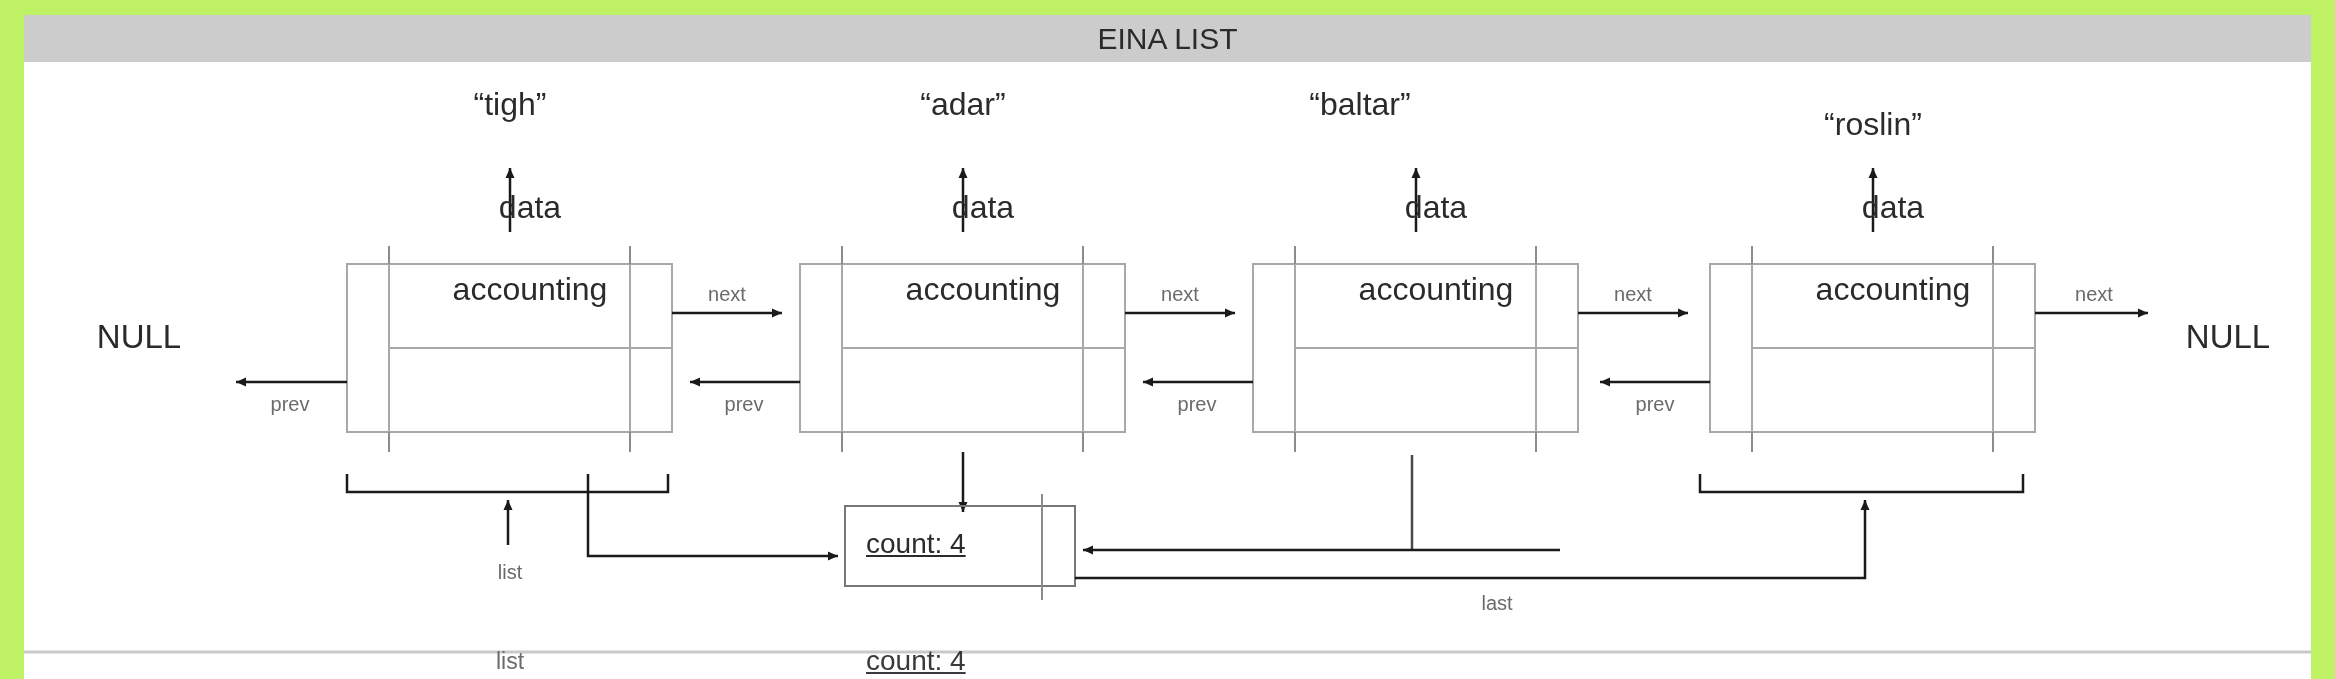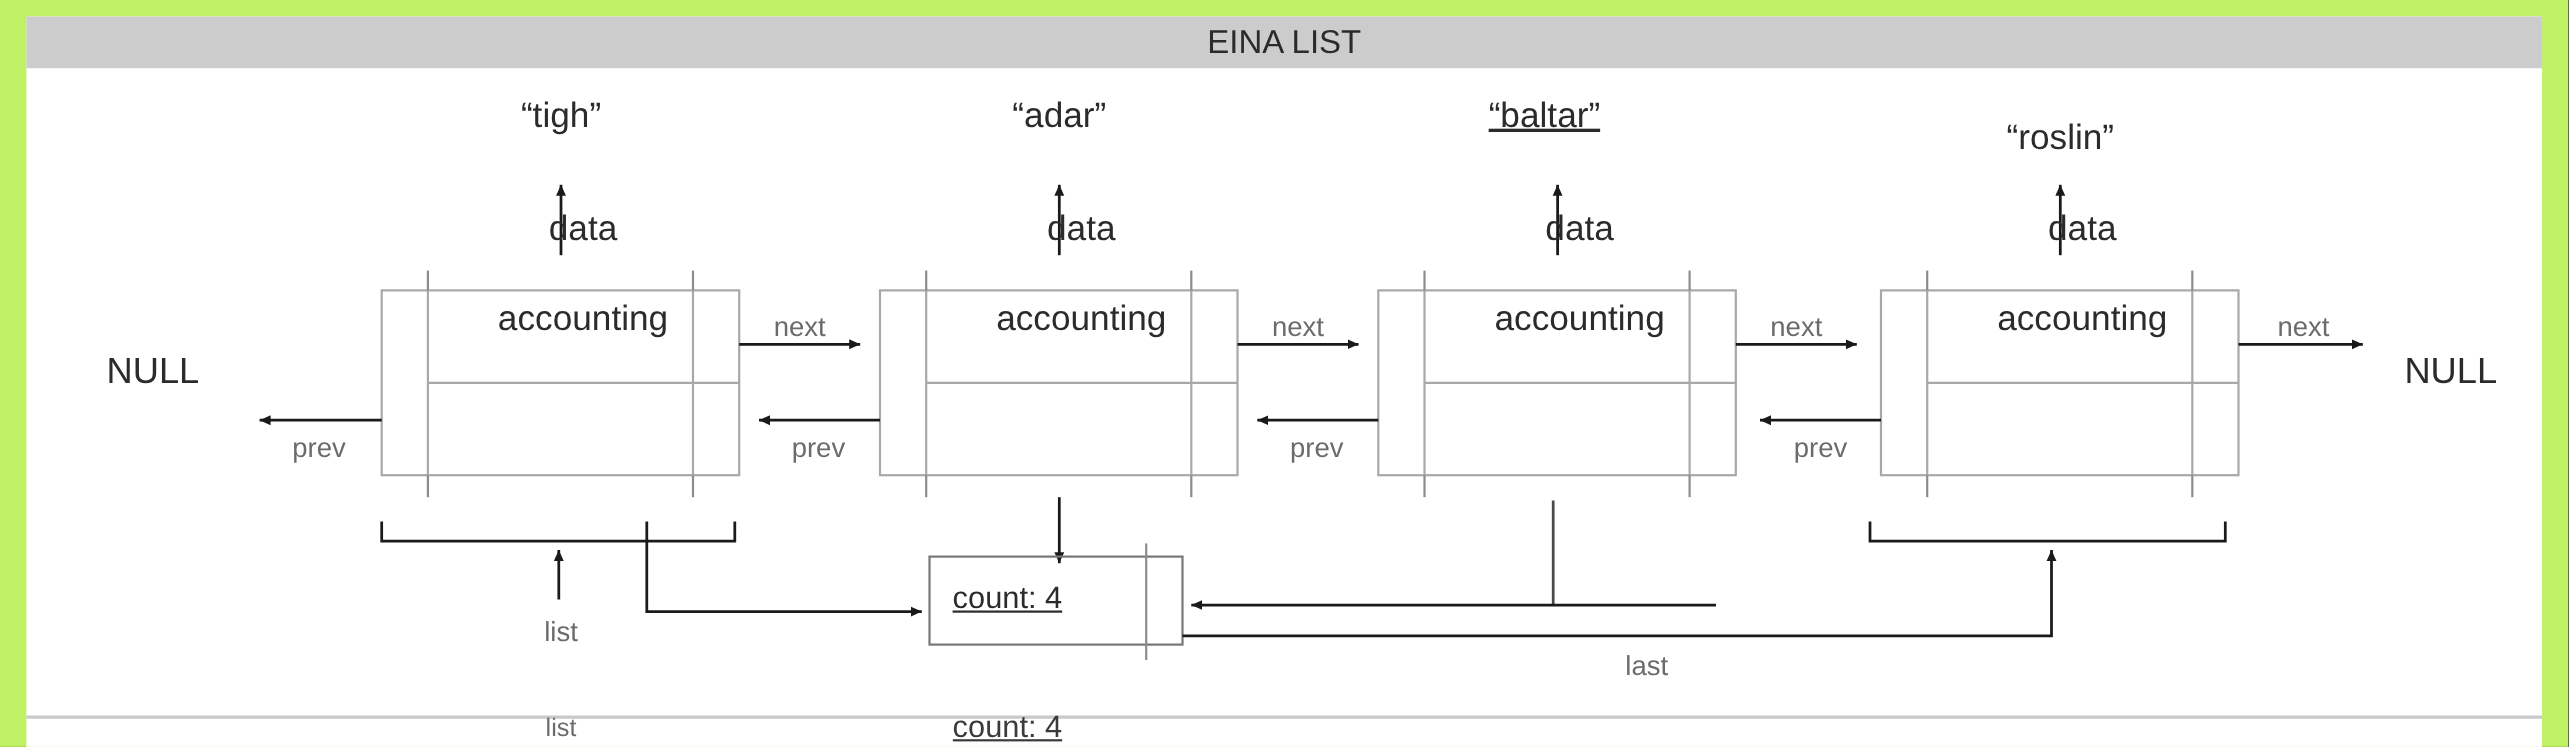--- a/index.html
+++ b/index.html
@@ -68,21 +68,21 @@
     font-size: 32px;
     color: #2b2b2b;
     transform: translateX(-50%);
   }
   .null-text {
     font-size: 33px;
     color: #2b2b2b;
     transform: translateX(-50%);
   }
   .ptr-label {
-    font-size: 25px;
+    font-size: 20px;
     color: #6b6b6b;
     transform: translateX(-50%);
   }
   .count-text {
     font-size: 28px;
     color: #2b2b2b;
     text-decoration: underline;
   }
   .bottom-echo {
     position: absolute;
@@ -200,21 +200,21 @@
 
     <g>
       <path d="M1700,474 L1700,492 L2023,492 L2023,474" fill="none" stroke="#1a1a1a" stroke-width="2.5"></path>
     </g>
 
     <line x1="24" y1="652" x2="2311" y2="652" stroke="#c9c9c9" stroke-width="3"></line>
   </svg>
 
   <div class="lbl node-title" style="left:510px; top:86px;">“tigh”</div>
   <div class="lbl node-title" style="left:963px; top:86px;">“adar”</div>
-  <div class="lbl node-title" style="left:1404px; top:86px;text-decoration:underline;">“baltar”</div>
+  <div class="lbl node-title" style="left:1360px; top:86px;">“baltar”</div>
   <div class="lbl node-title" style="left:1873px; top:86px;margin-top:20px;">“roslin”</div>
 
   <div class="lbl null-text" style="left:139px; top:318px;">NULL</div>
   <div class="lbl null-text" style="left:2228px; top:318px;">NULL</div>
 
   <div class="lbl cell-text" style="left:530px; top:189px;">data</div>
   <div class="lbl cell-text" style="left:530px; top:271px;">accounting</div>
 
   <div class="lbl cell-text" style="left:983px; top:189px;">data</div>
   <div class="lbl cell-text" style="left:983px; top:271px;">accounting</div>

